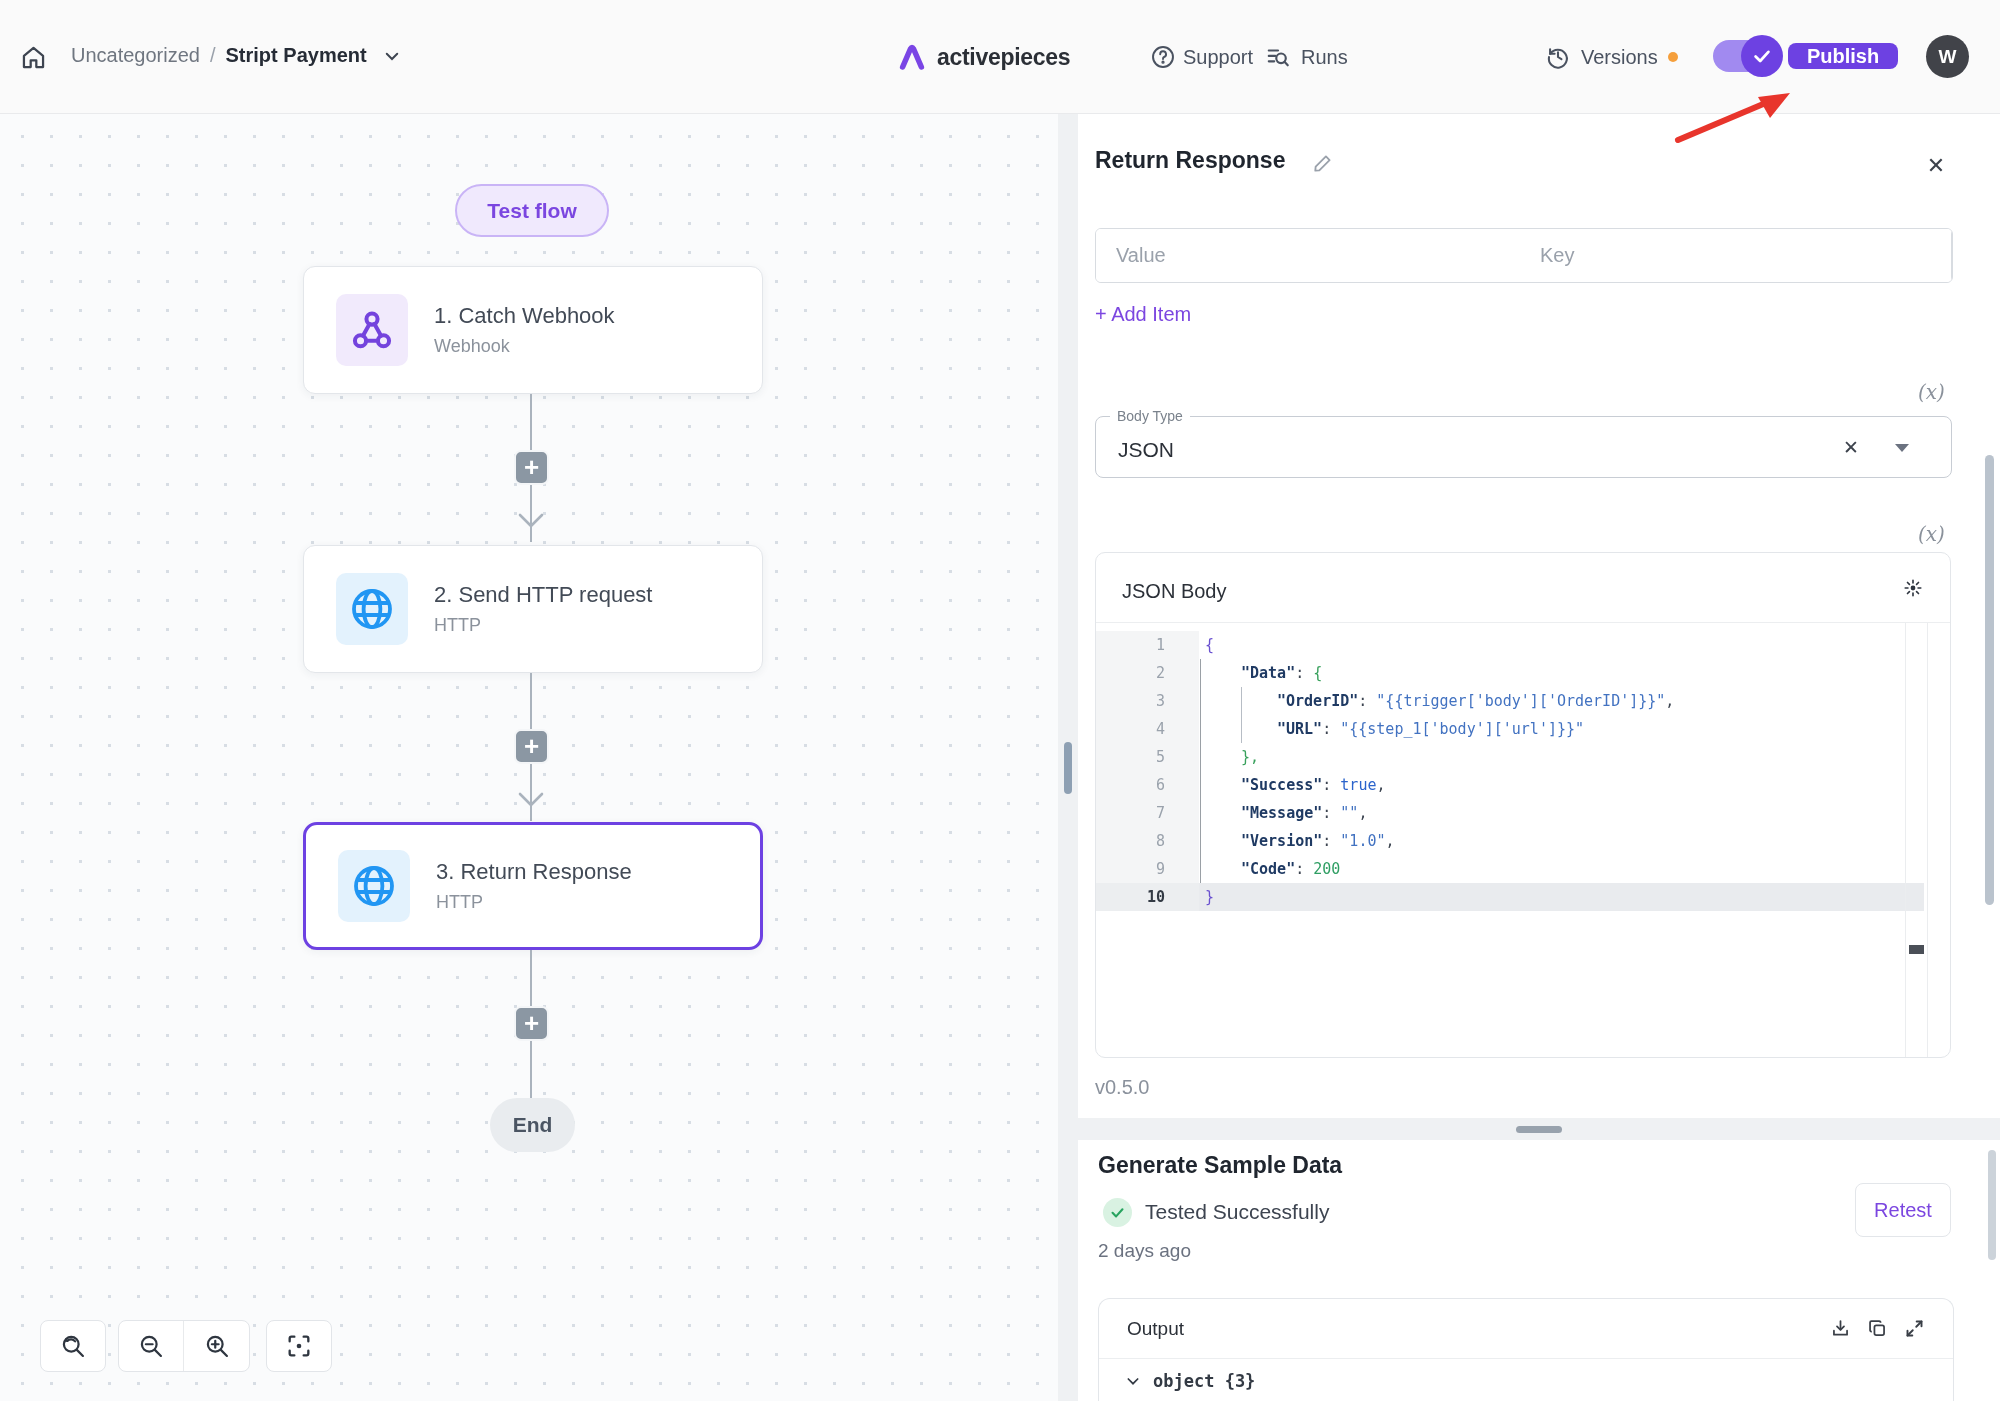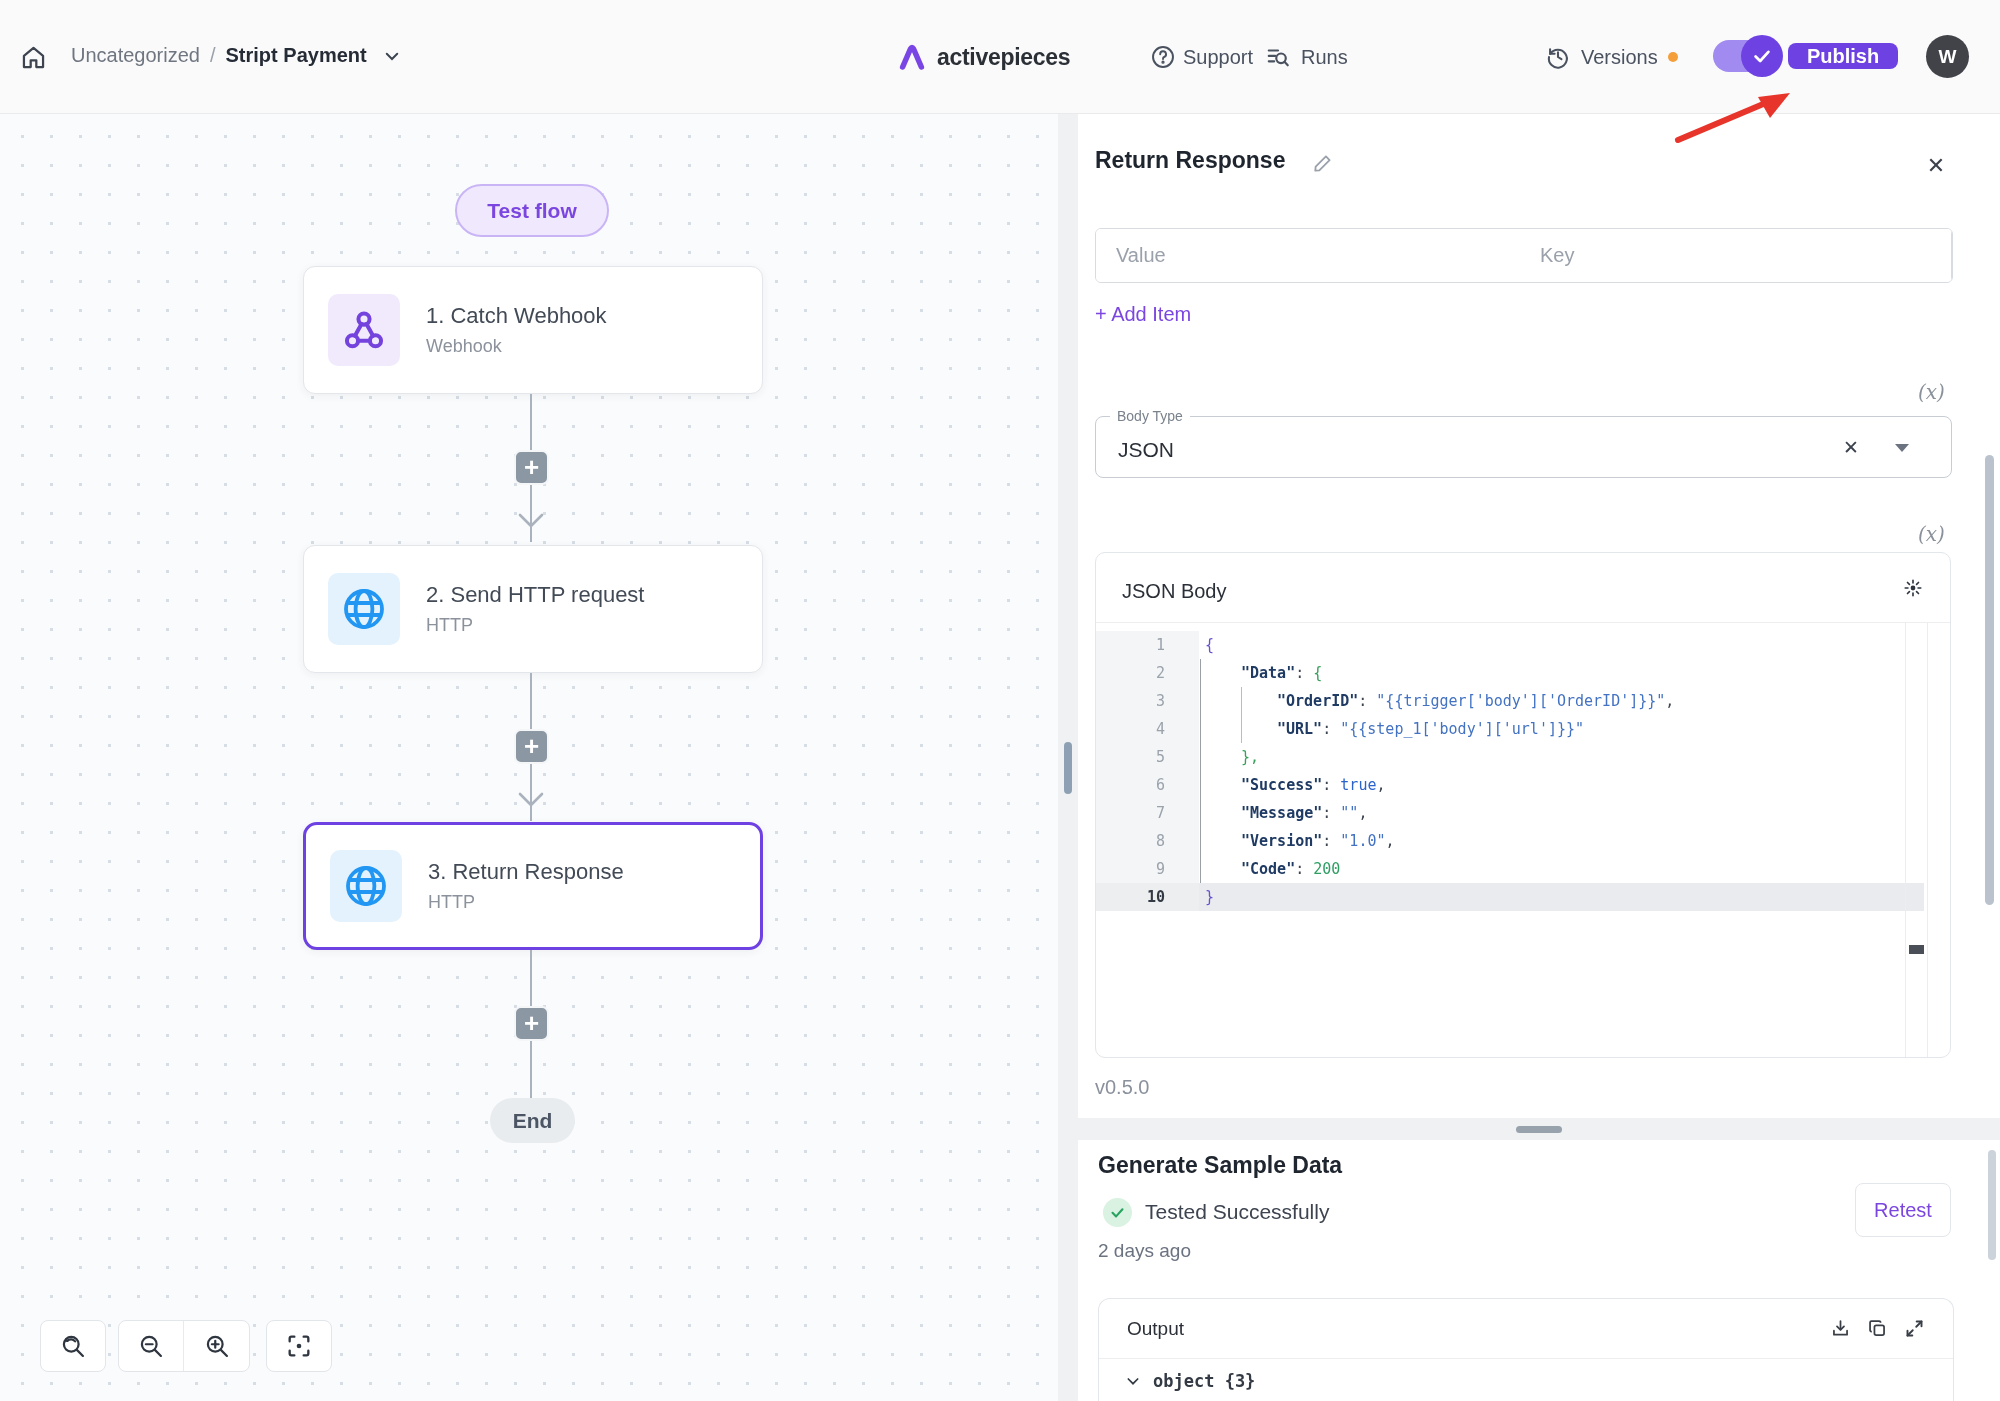--- a/index.html
+++ b/index.html
@@ -35,35 +35,35 @@
   
   #canvas { left:0; top:114px; width:1058px; height:1287px; background:#fafbfc;
             background-image:radial-gradient(#d7dde4 1.7px, transparent 1.8px);
             background-size:29px 29px; background-position:8px 8px; }
   #test-flow-pill { left:455px; top:70px; width:154px; height:53px; border-radius:27px;
                     background:#f0e9fd; border:2px solid #c9b4f6; color:#7b46e0;
                     font-size:21px; font-weight:bold; display:flex; align-items:center;
                     justify-content:center; cursor:pointer; }
   .step-card { position:absolute; left:303px; width:460px; height:128px; background:#fff;
                border:1px solid #e3e6ea; border-radius:12px; display:flex; align-items:center;
-               padding:0 24px; gap:26px; box-shadow:0 2px 8px rgba(35,45,65,.06); cursor:pointer; }
+               padding:0 32px; gap:26px; box-shadow:0 2px 8px rgba(35,45,65,.06); cursor:pointer; }
   .step-card.selected { border:3px solid #6d41e2; border-radius:14px; }
   .step-icon-box { width:72px; height:72px; border-radius:10px; display:flex;
                    align-items:center; justify-content:center; flex:none; }
   .icon-purple-bg { background:#f1eafc; }
   .icon-blue-bg { background:#e3f2fd; }
   .step-title { font-size:22px; color:#424a56; font-weight:500; margin-bottom:7px; }
   .step-sub { font-size:18px; color:#8b929c; }
   .conn-line { position:absolute; left:530px; width:2px; background:#aab3bd; }
   .plus-btn { position:absolute; left:514px; width:35px; height:35px; background:#8b97a3;
               border-radius:7px; color:#fff; display:flex; align-items:center;
               justify-content:center; font-size:26px; font-weight:bold; cursor:pointer;
               border:2px solid #f4f6f8; }
   .arrow-head { position:absolute; left:517px; }
-  #end-pill { left:490px; top:984px; width:85px; height:45px; border-radius:27px;
+  #end-pill { left:490px; top:984px; width:85px; height:54px; border-radius:27px;
               background:#e9ecef; color:#4b5563; font-size:21px; font-weight:600;
               display:flex; align-items:center; justify-content:center; }
   .zoom-btn { position:absolute; top:1206px; height:52px; background:#fff;
               border:1px solid #e2e5e9; border-radius:8px; display:flex;
               align-items:center; justify-content:center; cursor:pointer; }
 
   
   #v-divider { left:1058px; top:114px; width:20px; height:1287px; background:#eff1f3; }
   #v-divider-handle { left:1064px; top:742px; width:8px; height:52px; border-radius:4px;
                       background:#8ea0b3; cursor:col-resize; }

